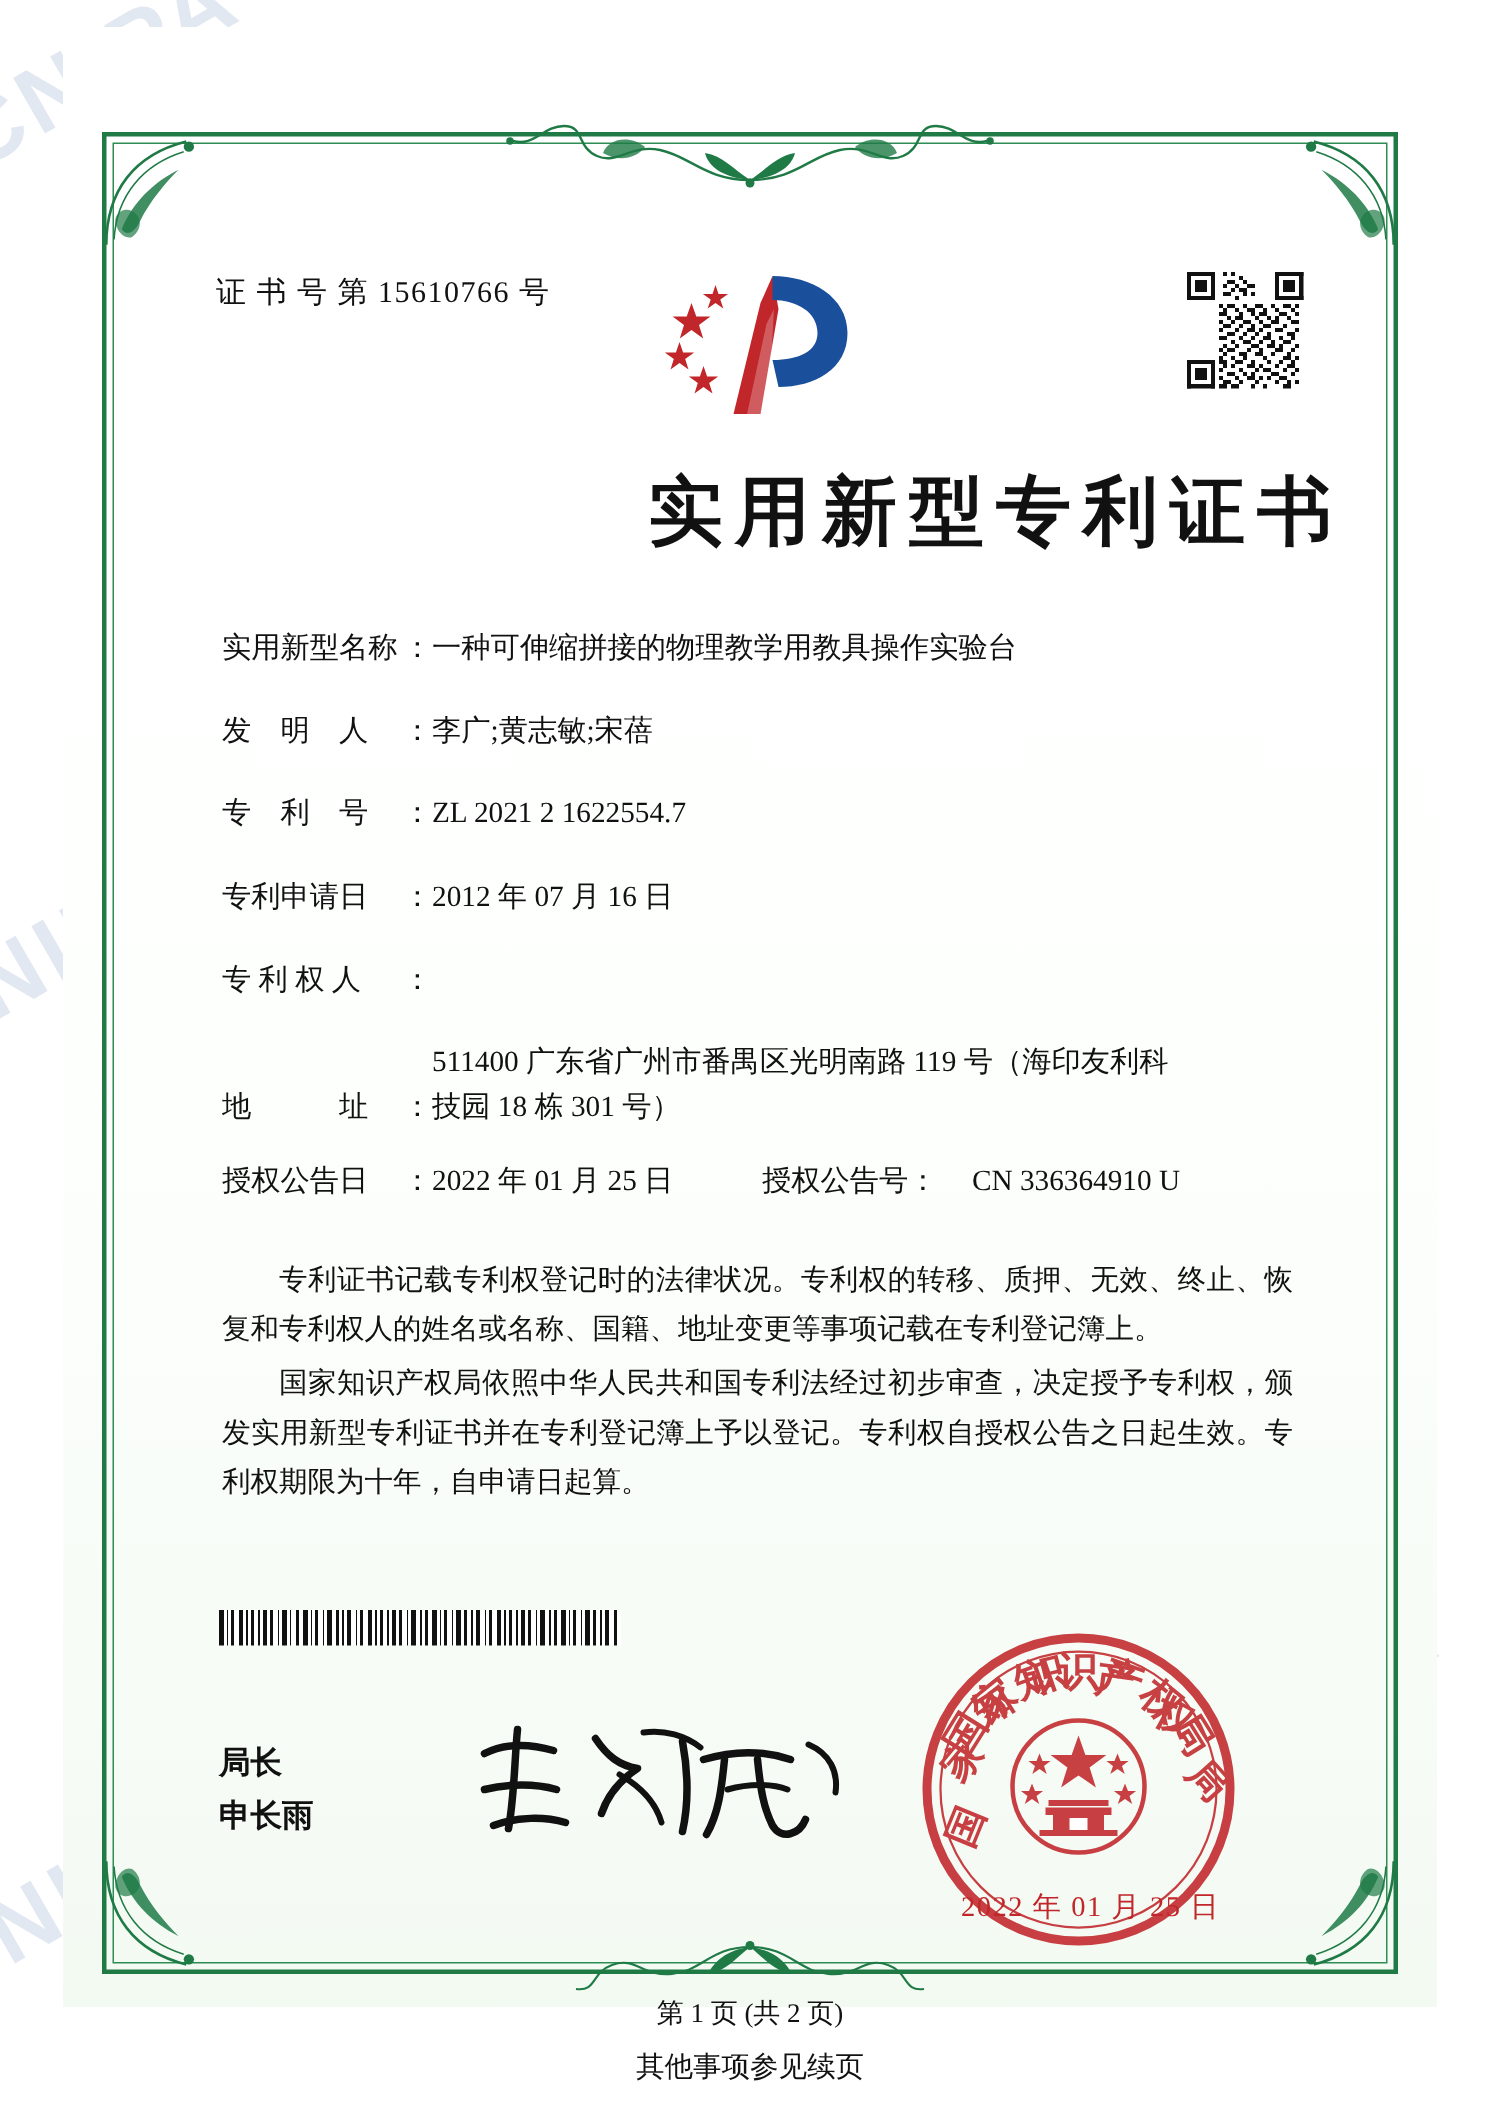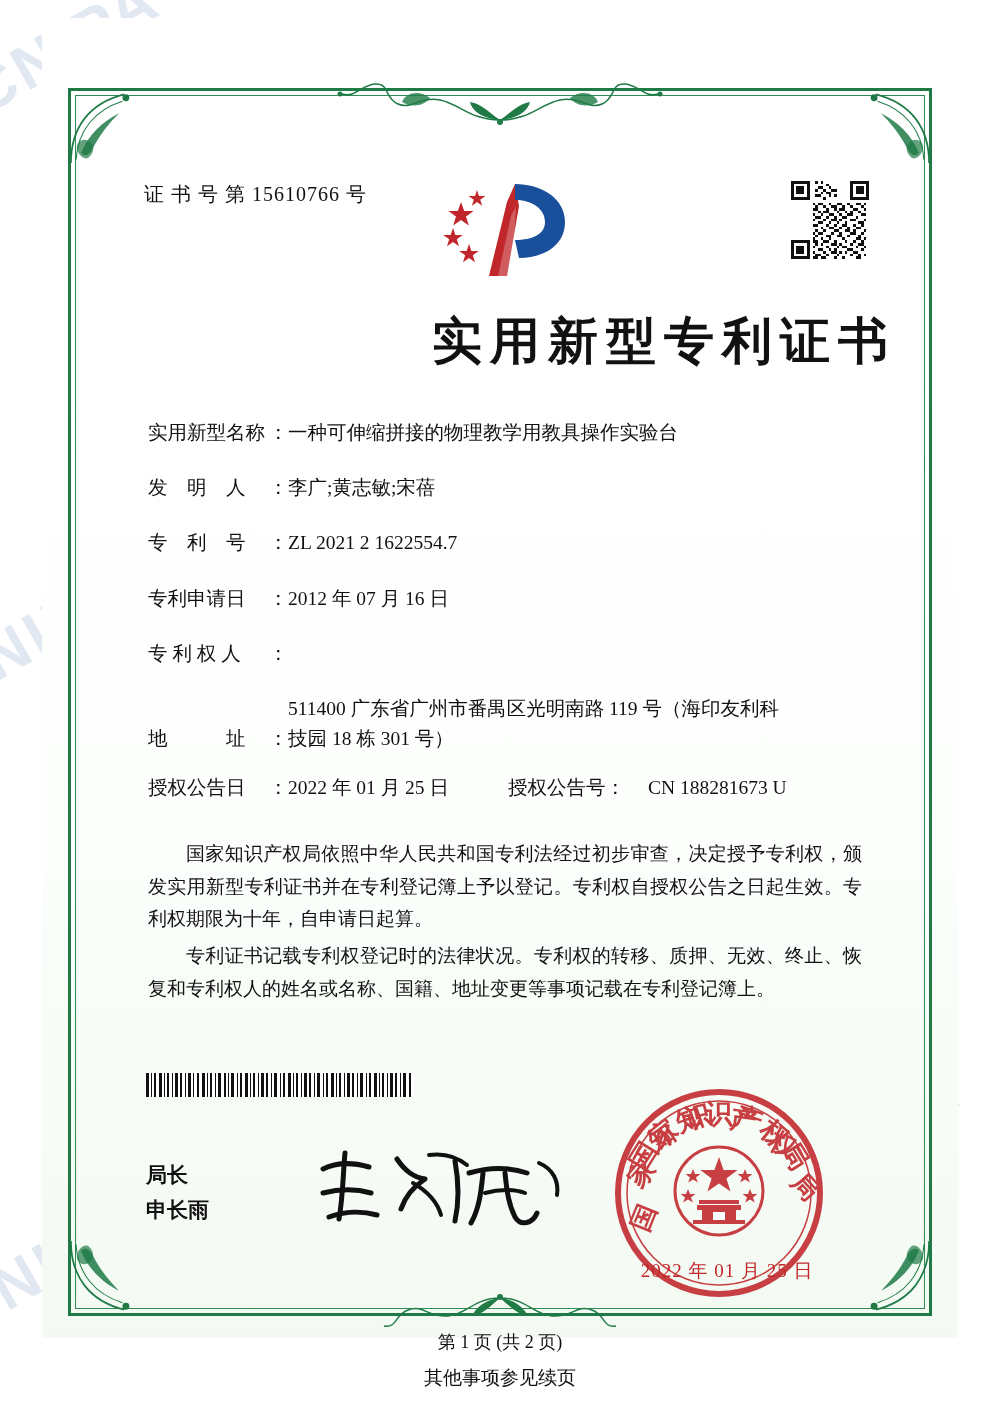--- a/index.html
+++ b/index.html
@@ -595,29 +595,29 @@
               <span>授权公告日</span>
               <span>：</span>
             </div>
           <div class="field-value">2022 年 01 月 25 日</div>
         </div>
         <div class="col-b">
           <div class="lbl-b">
               <span>授权公告号</span>
               <span>：</span>
             </div>
-          <div class="field-value">CN 188281673 U</div>
+          <div class="field-value">CN 336364910 U</div>
         </div>
       </div>
 
     </div>
 
     <div class="paragraphs">
+      <p>专利证书记载专利权登记时的法律状况。专利权的转移、质押、无效、终止、恢复和专利权人的姓名或名称、国籍、地址变更等事项记载在专利登记簿上。</p>
       <p>国家知识产权局依照中华人民共和国专利法经过初步审查，决定授予专利权，颁发实用新型专利证书并在专利登记簿上予以登记。专利权自授权公告之日起生效。专利权期限为十年，自申请日起算。</p>
-      <p>专利证书记载专利权登记时的法律状况。专利权的转移、质押、无效、终止、恢复和专利权人的姓名或名称、国籍、地址变更等事项记载在专利登记簿上。</p>
     </div>
 
     <div class="barcode">
       <svg viewBox="0 0 268 24" preserveAspectRatio="none" shape-rendering="crispEdges">
         <rect width="268" height="24" fill="#ffffff"></rect>
         <g fill="#111">
           <rect x="0" y="0" width="3" height="24"></rect>
             <rect x="5" y="0" width="1" height="24"></rect>
           <rect x="8" y="0" width="2" height="24"></rect>
             <rect x="13" y="0" width="3" height="24"></rect>

